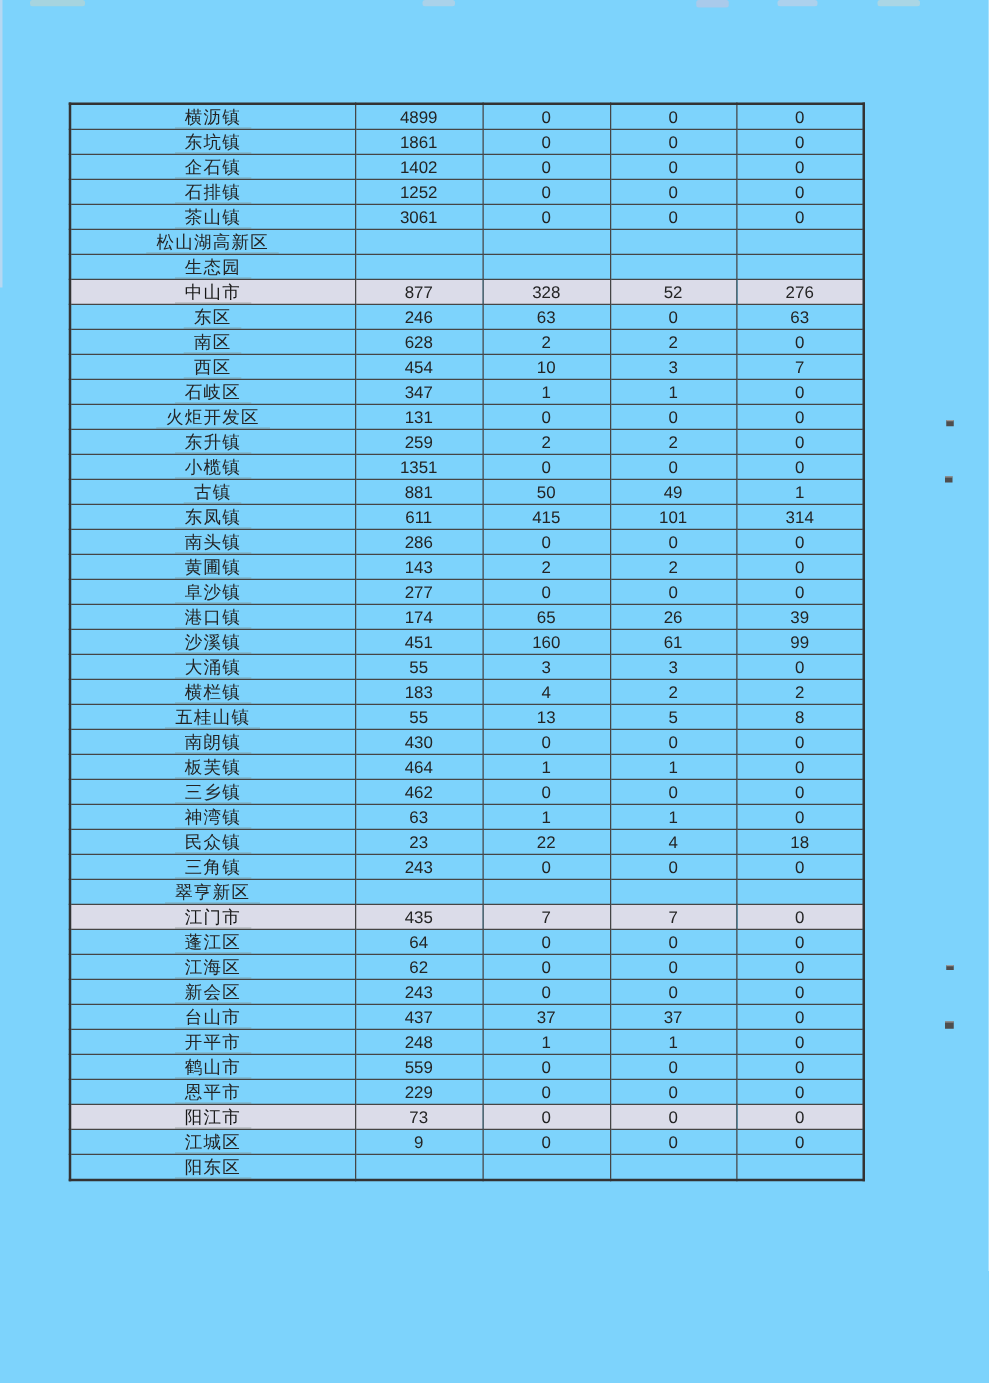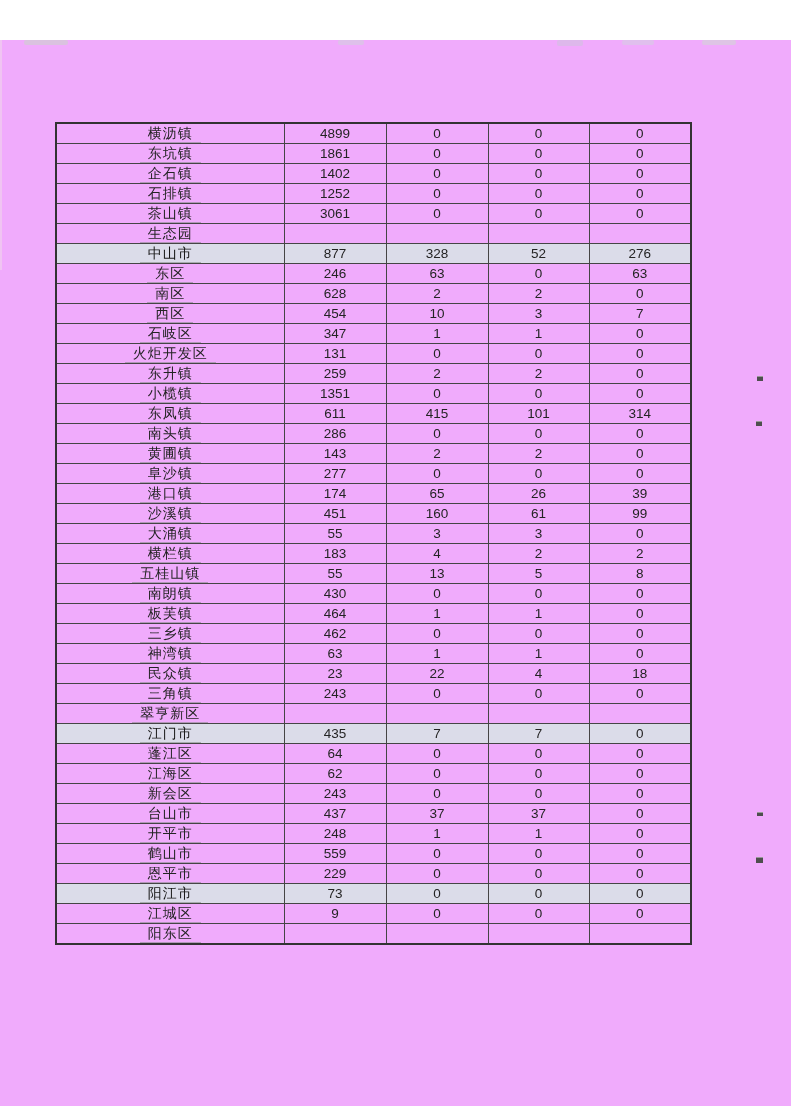--- a/index.html
+++ b/index.html
@@ -10,22 +10,21 @@
     width: 791px;
     height: 1106px;
     background: #ffffff;
     font-family: "Liberation Sans", "DejaVu Sans", sans-serif;
     position: relative;
     overflow: hidden;
   }
   .page {
     position: absolute;
     inset: 0;
-    background: #f0abfc;
-    margin-top: 40px;
+    background: #7dd3fc;
   }
   
   .smudge {
     position: absolute;
     top: 0;
     height: 5px;
     border-radius: 2px;
     opacity: 0.55;
   }
   .smudge.s1 { left: 24px;  width: 44px; background: #c9d6c6; }
@@ -144,20 +143,27 @@
           <td class="num-cell">0</td>
         </tr>
         <tr>
           <td class="name-cell"><span class="rname">茶山镇</span></td>
           <td class="num-cell">3061</td>
           <td class="num-cell">0</td>
           <td class="num-cell">0</td>
           <td class="num-cell">0</td>
         </tr>
         <tr>
+          <td class="name-cell"><span class="rname">松山湖高新区</span></td>
+          <td class="num-cell"></td>
+          <td class="num-cell"></td>
+          <td class="num-cell"></td>
+          <td class="num-cell"></td>
+        </tr>
+        <tr>
           <td class="name-cell"><span class="rname">生态园</span></td>
           <td class="num-cell"></td>
           <td class="num-cell"></td>
           <td class="num-cell"></td>
           <td class="num-cell"></td>
         </tr>
         <tr class="hl">
           <td class="name-cell"><span class="rname">中山市</span></td>
           <td class="num-cell">877</td>
           <td class="num-cell">328</td>
@@ -207,20 +213,27 @@
           <td class="num-cell">0</td>
         </tr>
         <tr>
           <td class="name-cell"><span class="rname">小榄镇</span></td>
           <td class="num-cell">1351</td>
           <td class="num-cell">0</td>
           <td class="num-cell">0</td>
           <td class="num-cell">0</td>
         </tr>
         <tr>
+          <td class="name-cell"><span class="rname">古镇</span></td>
+          <td class="num-cell">881</td>
+          <td class="num-cell">50</td>
+          <td class="num-cell">49</td>
+          <td class="num-cell">1</td>
+        </tr>
+        <tr>
           <td class="name-cell"><span class="rname">东凤镇</span></td>
           <td class="num-cell">611</td>
           <td class="num-cell">415</td>
           <td class="num-cell">101</td>
           <td class="num-cell">314</td>
         </tr>
         <tr>
           <td class="name-cell"><span class="rname">南头镇</span></td>
           <td class="num-cell">286</td>
           <td class="num-cell">0</td>

